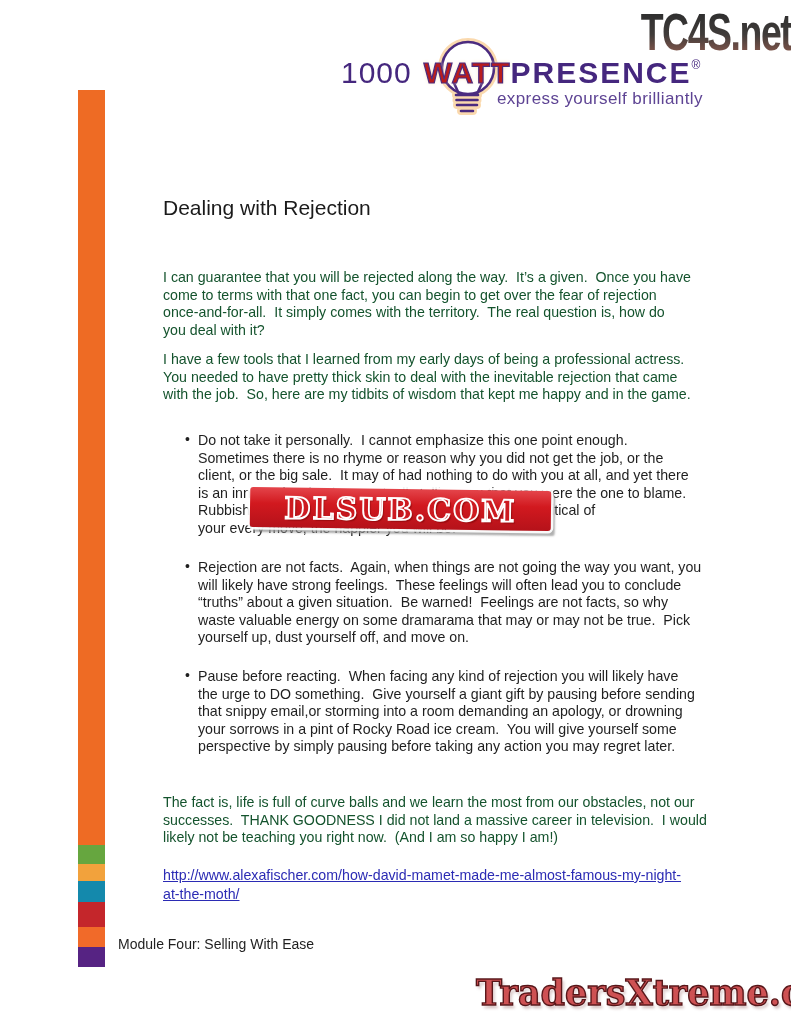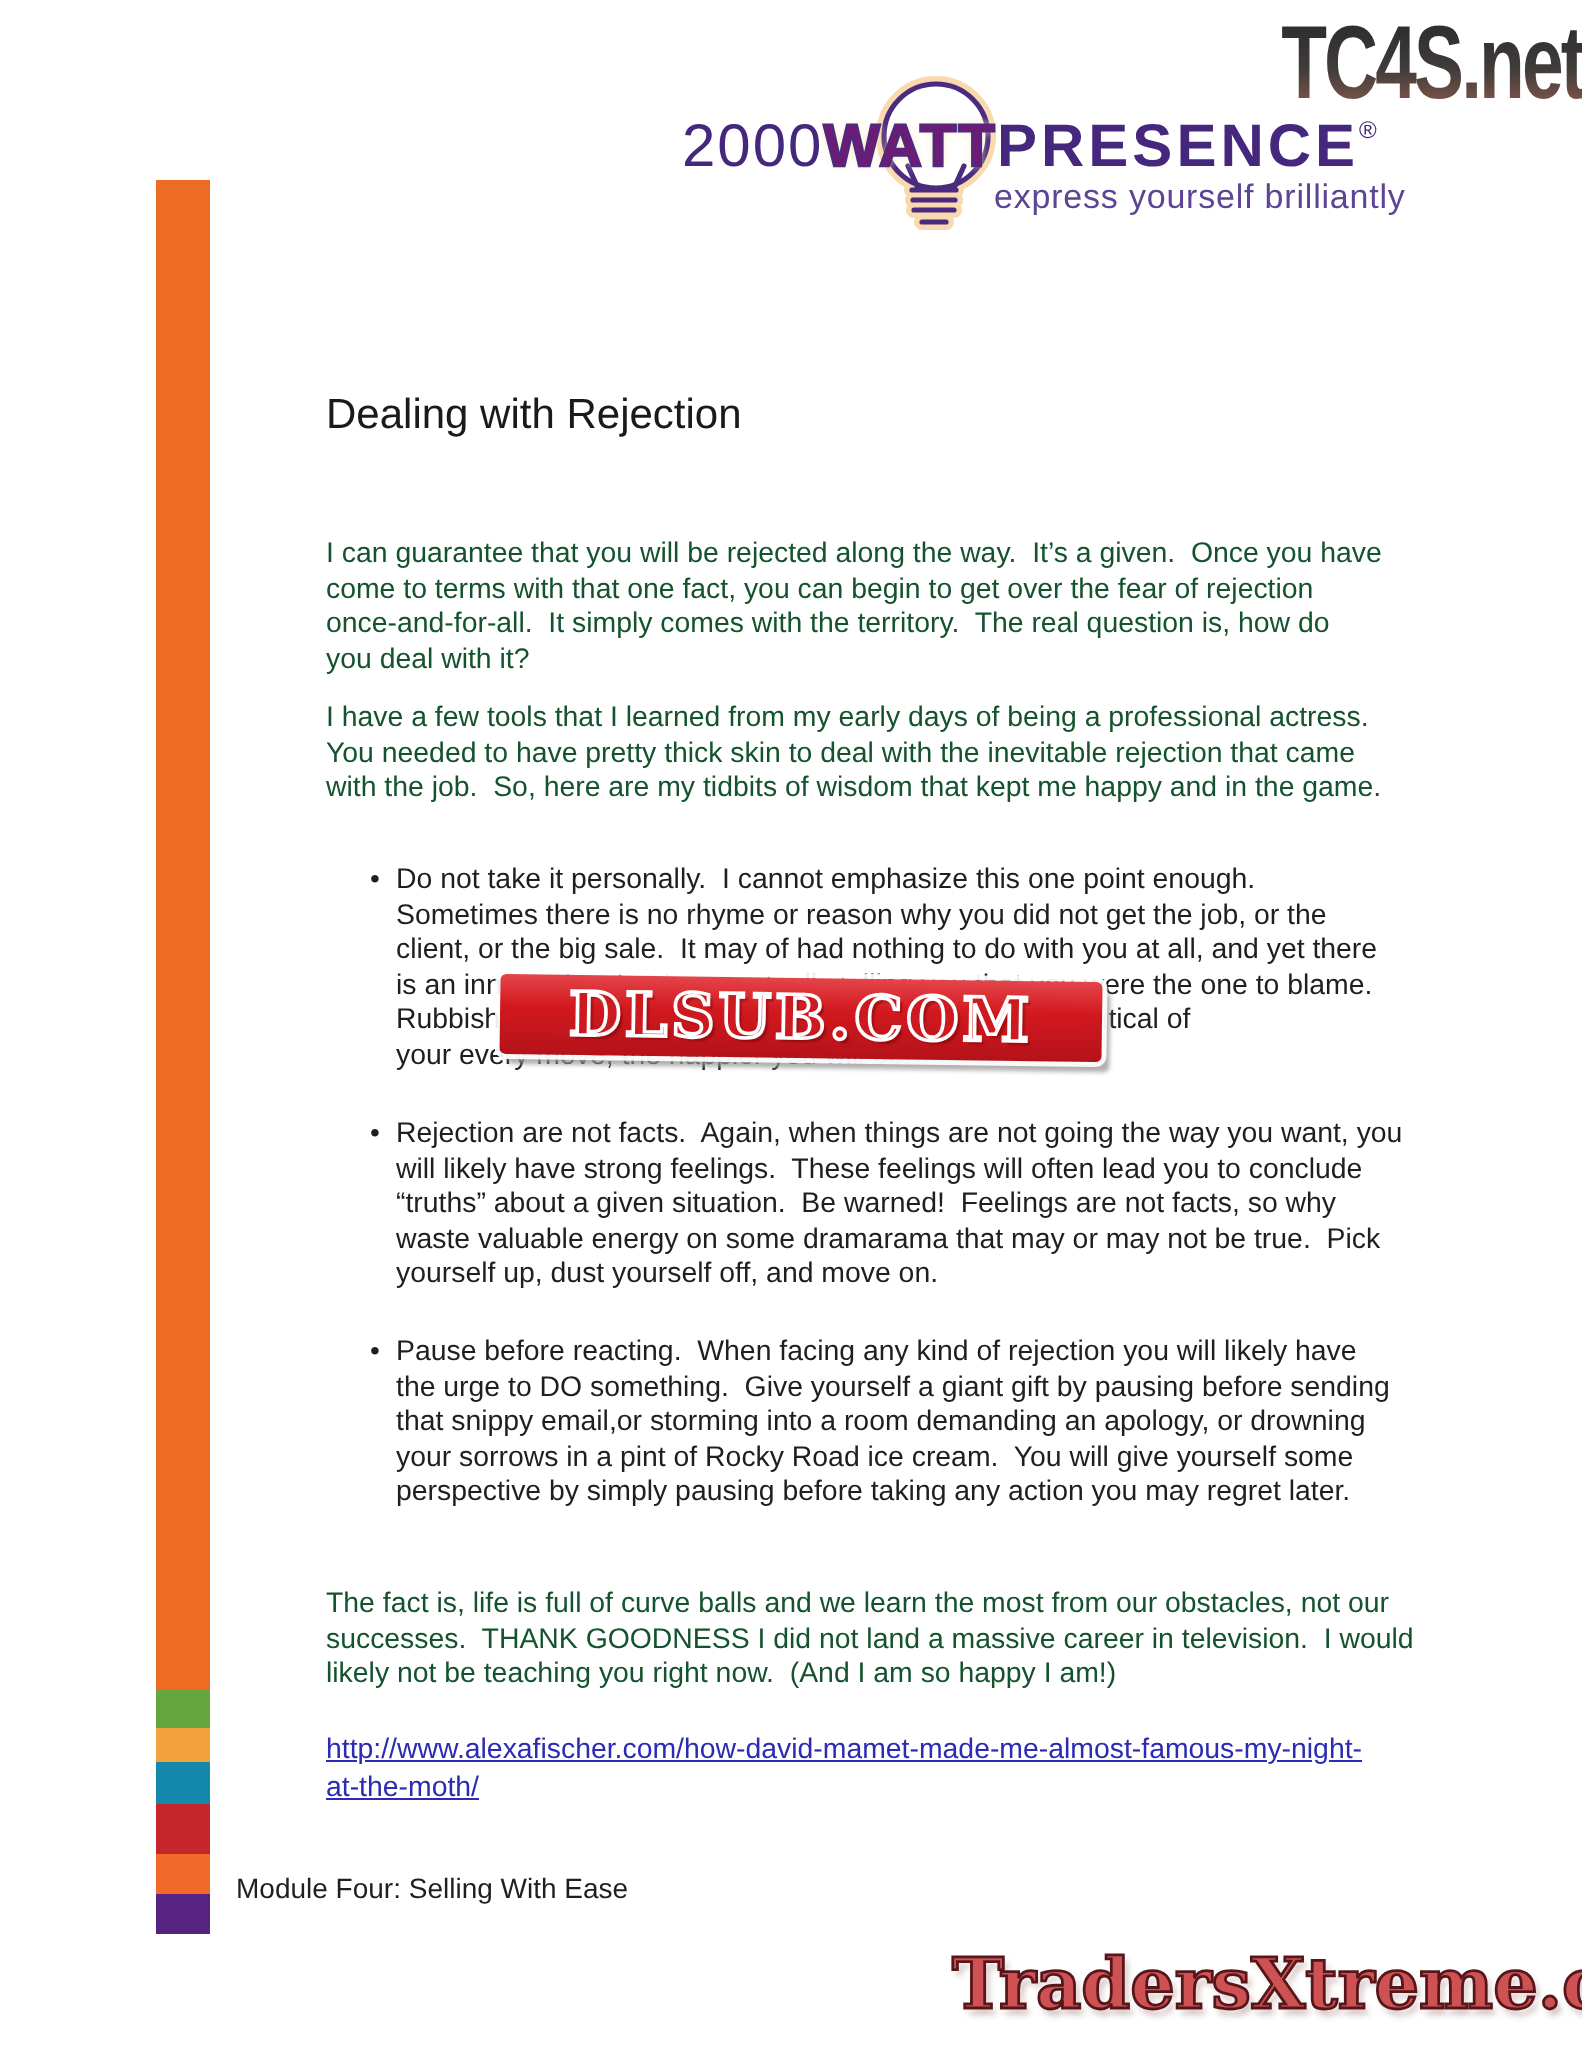--- a/index.html
+++ b/index.html
@@ -20,22 +20,22 @@
     font-family:"Liberation Sans", sans-serif; font-weight:800;
     font-size:52px; letter-spacing:-2px; line-height:1;
     transform:scaleX(.72); transform-origin:top right;
     background:linear-gradient(180deg,#2f2f2f 15%,#403c3a 55%,#7d544a 88%,#8a5d51 100%);
     -webkit-background-clip:text; background-clip:text; color:transparent;
   }
 
   
   .logo-line { position:absolute; left:341px; top:48px; font-size:30px; line-height:34px; white-space:nowrap; z-index:2; }
   .logo-1000 { color:#45277e; font-weight:400; letter-spacing:1px; }
-  .logo-watt { color:#701a75; font-weight:800; letter-spacing:1px;
-               -webkit-text-stroke:1.2px #4b2b7f; text-shadow:0 0 4px #fbe3bd; }
+  .logo-watt { color:#b91c1c; font-weight:800; letter-spacing:1px;
+               -webkit-text-stroke:1.2px #4b2b7f; text-shadow:0 0 4px #fbe3bd;margin-left:12px; }
   .logo-presence { color:#45277e; font-weight:700; letter-spacing:2px; }
   .logo-reg { color:#45277e; font-size:12px; vertical-align:14px; letter-spacing:0; }
   .tagline { position:absolute; left:497px; top:89px; font-size:17px; letter-spacing:.4px; color:#5e4494; z-index:2; }
   .bulb-svg { position:absolute; left:433px; top:37px; z-index:1; }
 
   
   .doc-title { position:absolute; left:163px; top:196px; font-size:21px; color:#1a1a1a;text-align:center; }
   .para { position:absolute; left:163px; width:610px; font-size:14.2px; line-height:17.6px;
           white-space:pre-wrap; color:#14532d; }
   .p1 { top:269px; } .p2 { top:351px; }
@@ -96,21 +96,21 @@
     </g>
     <g fill="#ffffff" stroke="none">
         <circle cx="35" cy="31" r="26"></circle>
       </g>
     <g fill="none" stroke="#4b2b7f" stroke-width="2.6" stroke-linecap="round">
       <circle cx="35" cy="31" r="26"></circle>
       <path d="M21 46 L26 57 M49 46 L44 57 M23 58 H45 M23.5 63 H44.5 M24 68 H44 M28 74 H40"></path>
     </g>
   </svg>
   <div class="logo-line">
-    <span class="logo-1000">2000</span><span class="logo-watt">WATT</span><span class="logo-presence">PRESENCE</span><span class="logo-reg">®</span>
+    <span class="logo-1000">1000</span><span class="logo-watt">WATT</span><span class="logo-presence">PRESENCE</span><span class="logo-reg">®</span>
   </div>
   <div class="tagline">express yourself brilliantly</div>
 
   <div class="doc-title">Dealing with Rejection</div>
 
   <div class="para p1">I can guarantee that you will be rejected along the way.  It’s a given.  Once you have
 come to terms with that one fact, you can begin to get over the fear of rejection
 once-and-for-all.  It simply comes with the territory.  The real question is, how do
 you deal with it?</div>
   <div class="para p2">I have a few tools that I learned from my early days of being a professional actress.

